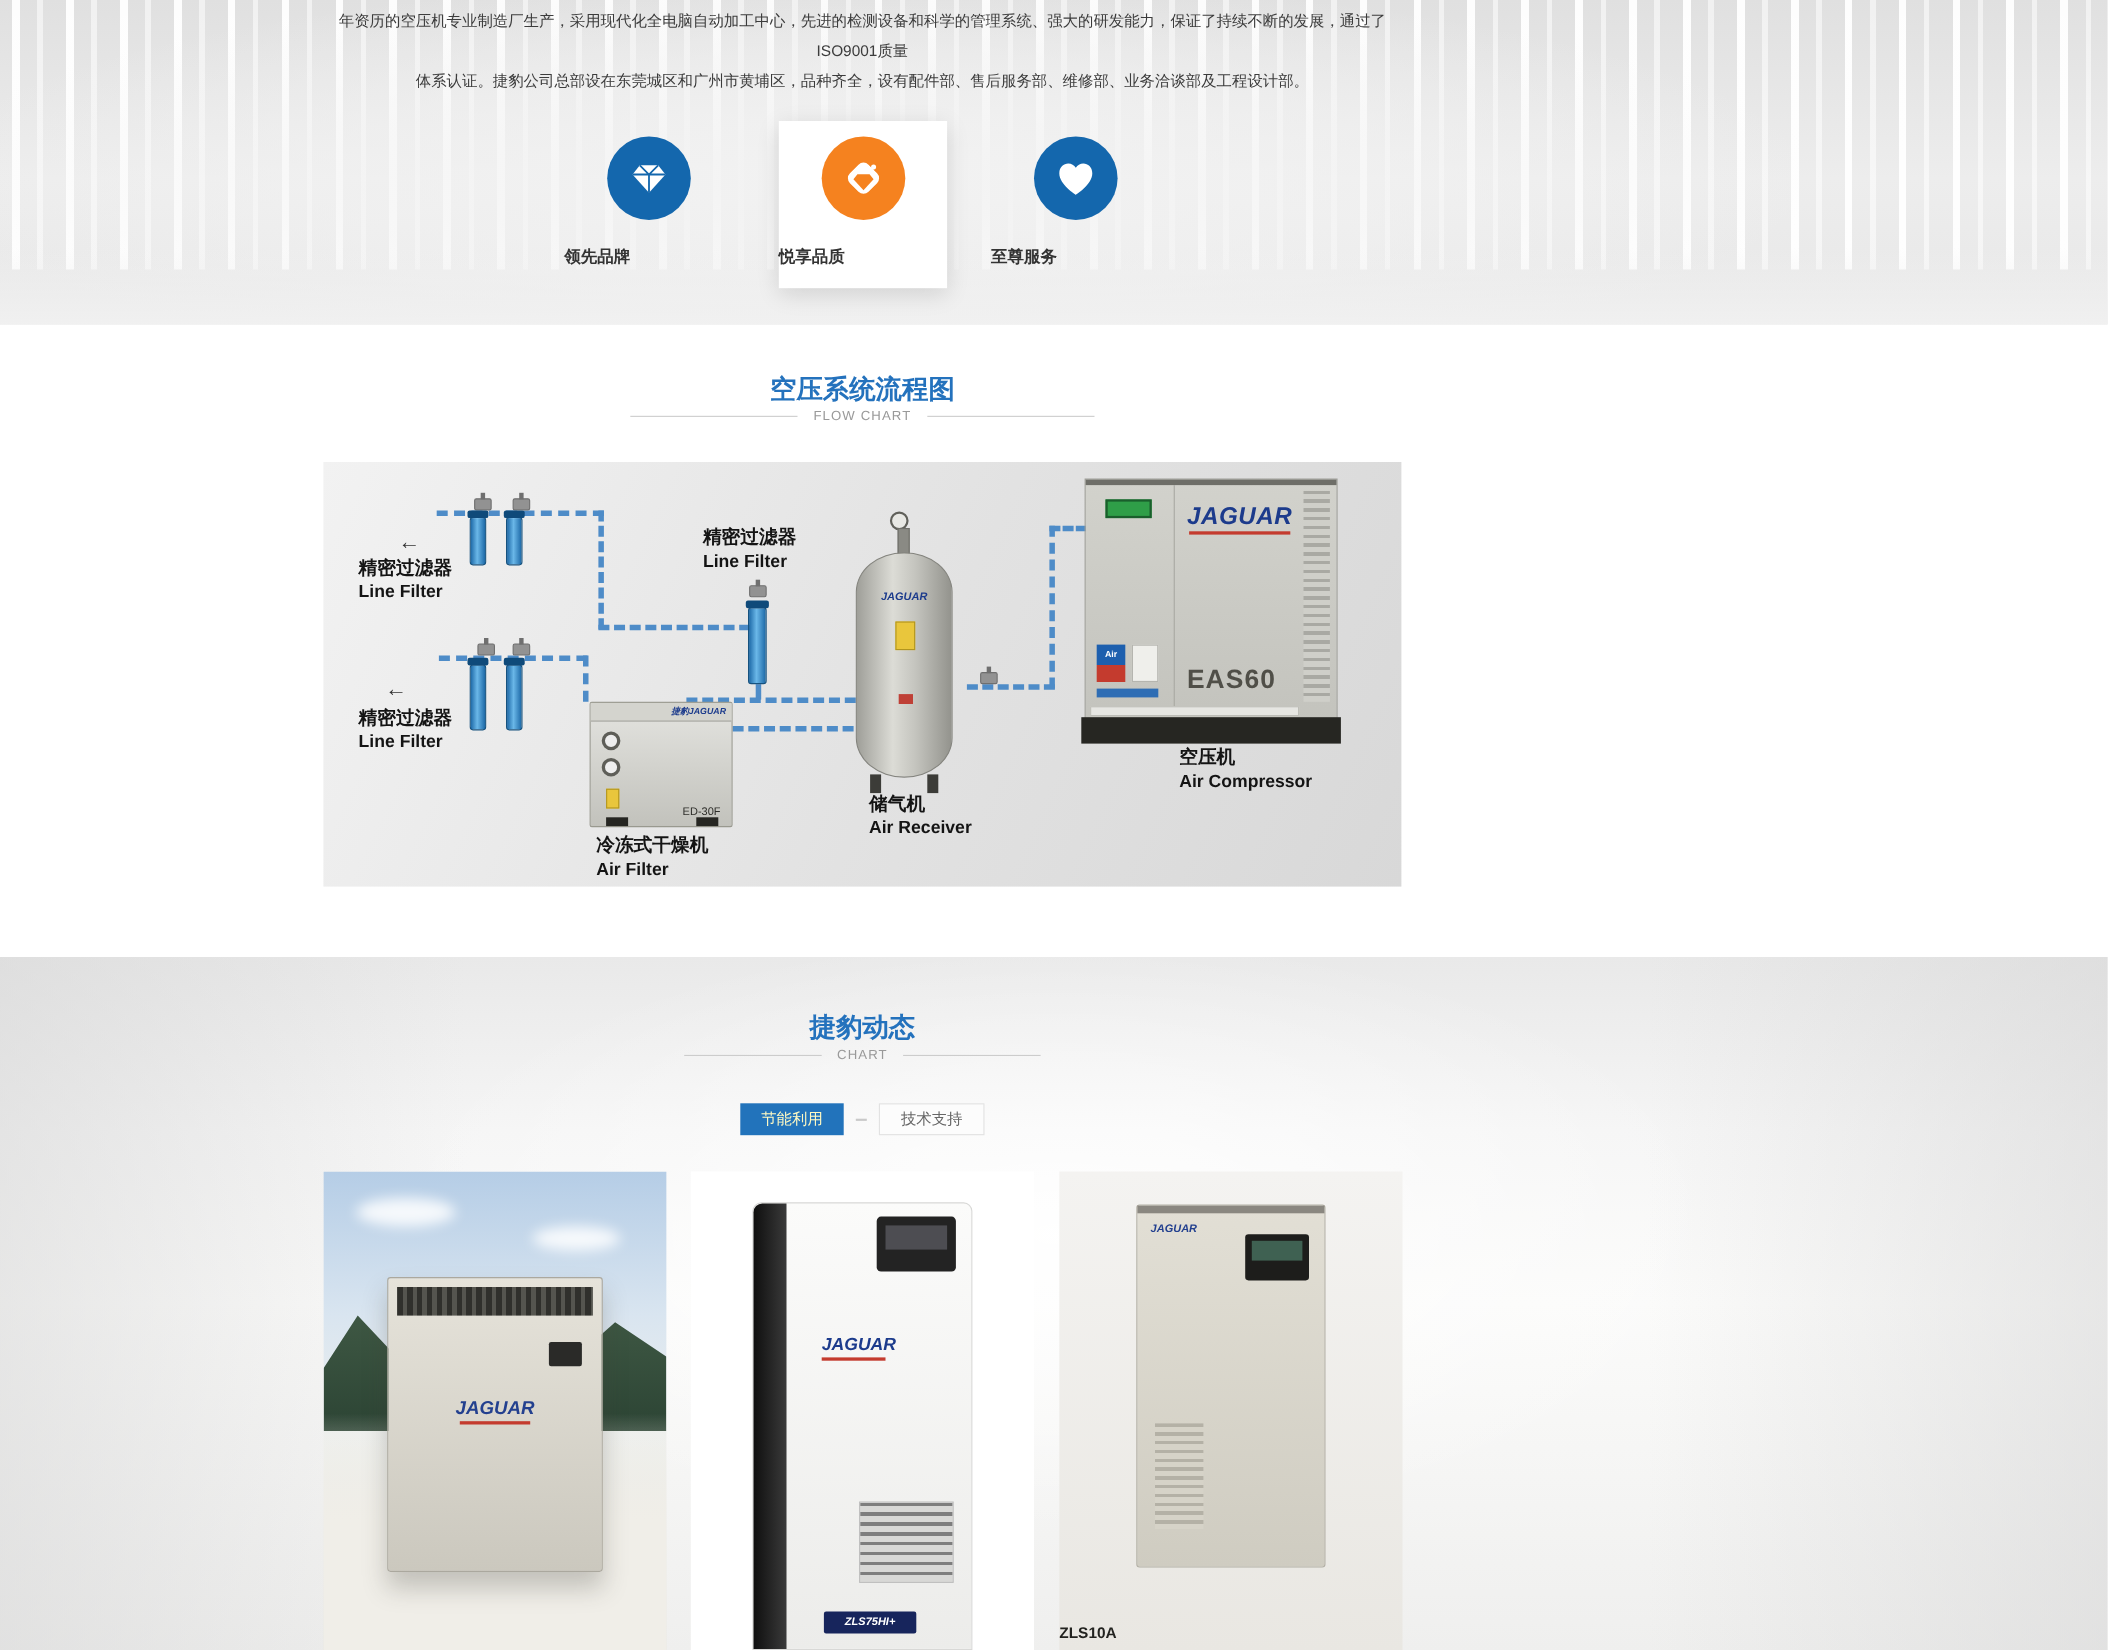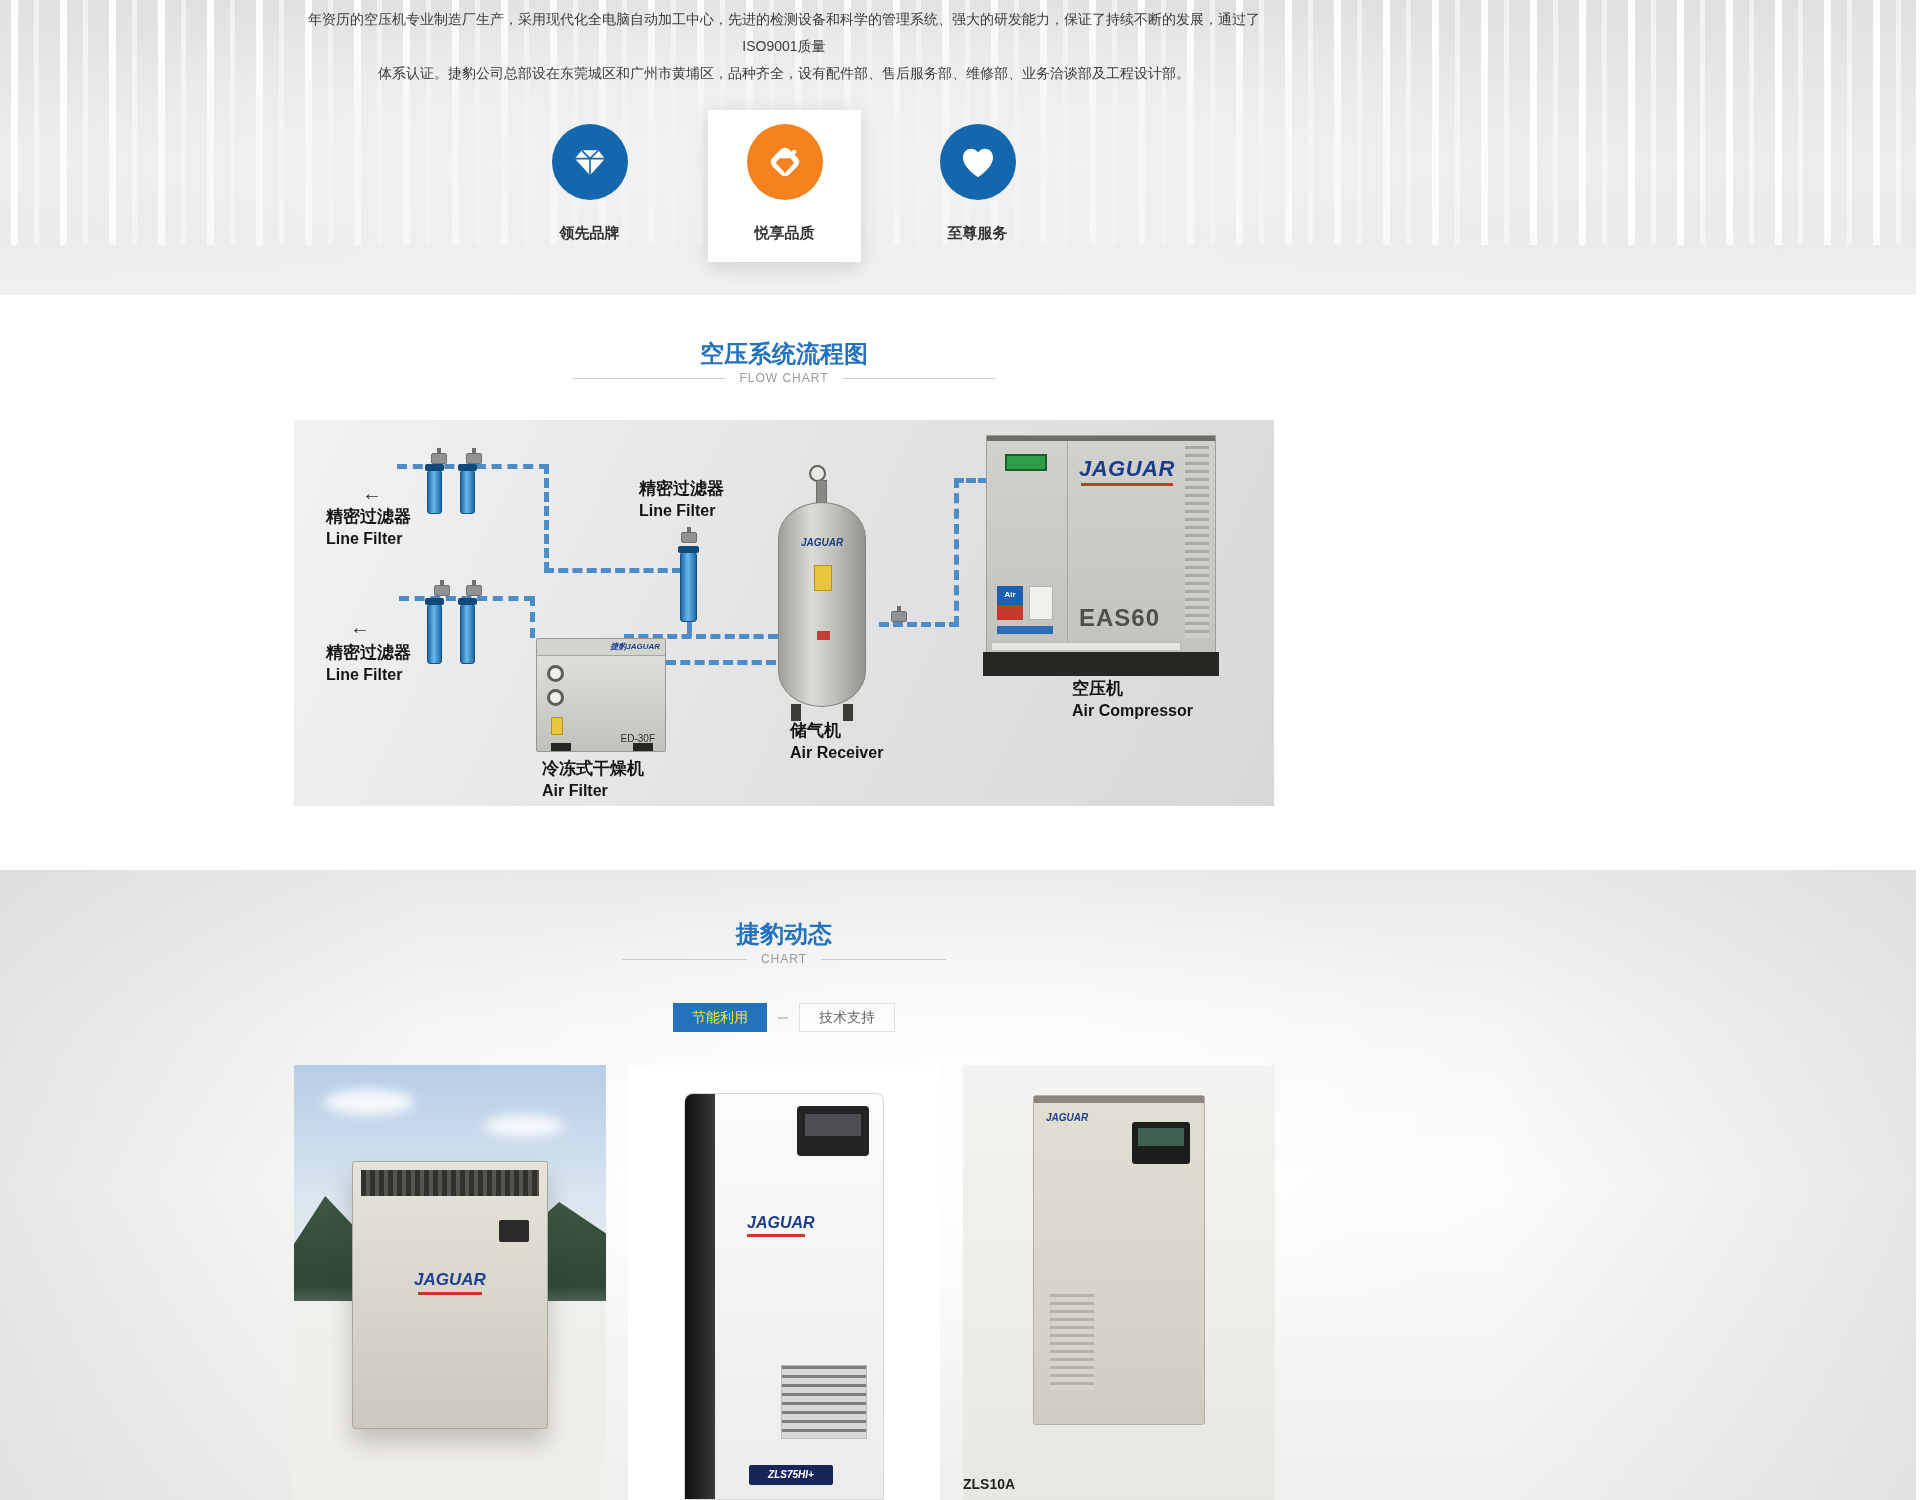--- a/index.html
+++ b/index.html
@@ -16,21 +16,21 @@
           rgba(255,255,255,0) 39px 49px)}
   .hero-glow{position:absolute;inset:0;
         background:radial-gradient(ellipse 58% 80% at 41% 55%, rgba(242,242,242,.97) 0%, rgba(242,242,242,.55) 45%, rgba(242,242,242,0) 78%)}
   .hero-floor{position:absolute;left:0;right:0;bottom:0;height:70px;
         background:linear-gradient(180deg, rgba(236,236,236,0), rgba(241,241,241,.95))}
   .intro{position:absolute;left:294px;top:6px;width:980px;text-align:center;
          font-size:14px;color:#3c3c3c;line-height:27px;z-index:3}
 
   
   .features{position:absolute;left:294px;top:110px;width:980px;height:152px;z-index:4}
-  .feature{position:absolute;top:0;width:153px;height:152px;text-align:center;cursor:pointer}
+  .feature{position:absolute;top:0;width:153px;height:152px;cursor:pointer}
   .f1{left:219px}.f2{left:414px}.f3{left:607px}
   .feature.active{background:#fff;box-shadow:0 5px 20px rgba(0,0,0,.13)}
   .f-circle{width:76px;height:76px;border-radius:50%;margin:14px auto 0;
             display:flex;align-items:center;justify-content:center}
   .f-circle.blue{background:#1467ad}
   .f-circle.orange{background:#f5821f}
   .f-label{margin-top:24px;font-size:15px;font-weight:bold;color:#333}
 
   
   .section-title{position:absolute;left:294px;width:980px;text-align:center;
@@ -99,21 +99,21 @@
   
   .news-bg{position:absolute;left:0;top:870px;width:1920px;height:630px;
            background:linear-gradient(180deg,#e9e9e9 0%,#f5f5f5 25%,#fbfbfa 50%,#efefee 100%)}
   .news-bg:before{content:"";position:absolute;inset:0;
            background:radial-gradient(ellipse 45% 60% at 50% 40%, rgba(255,255,255,.95), rgba(255,255,255,0) 72%)}
   .news-bg:after{content:"";position:absolute;inset:0;
            background:linear-gradient(90deg, rgba(214,214,214,.55), rgba(255,255,255,0) 22%, rgba(255,255,255,0) 78%, rgba(214,214,214,.55))}
 
   .tabs{position:absolute;left:294px;top:1003px;width:980px;display:flex;justify-content:center;align-items:center;gap:11px;z-index:3}
   .tab{height:29px;line-height:29px;padding:0 19px;font-size:14px;cursor:pointer}
-  .tab.active{background:#2273bb;color:#fde047}
+  .tab.active{background:#2273bb;color:#fef9c3}
   .tab.idle{background:#fcfcfc;color:#666;border:1px solid #e2e2e2;line-height:27px}
   .tab-dash{width:10px;height:2px;background:#c9c9c9}
 
   
   .product{position:absolute;top:1065px;width:312px;height:435px;overflow:hidden;cursor:pointer;z-index:3}
   .prod1{left:294px}
   .prod2{left:628px;background:#fff}
   .prod3{left:963px;background:linear-gradient(180deg,#f4f3f1,#e9e7e2)}
 
   .p1-sky{position:absolute;inset:0;background:linear-gradient(180deg,#b5cde6 0%,#d9e5f0 30%,#eef0ee 55%,#e6e4dc 100%)}

